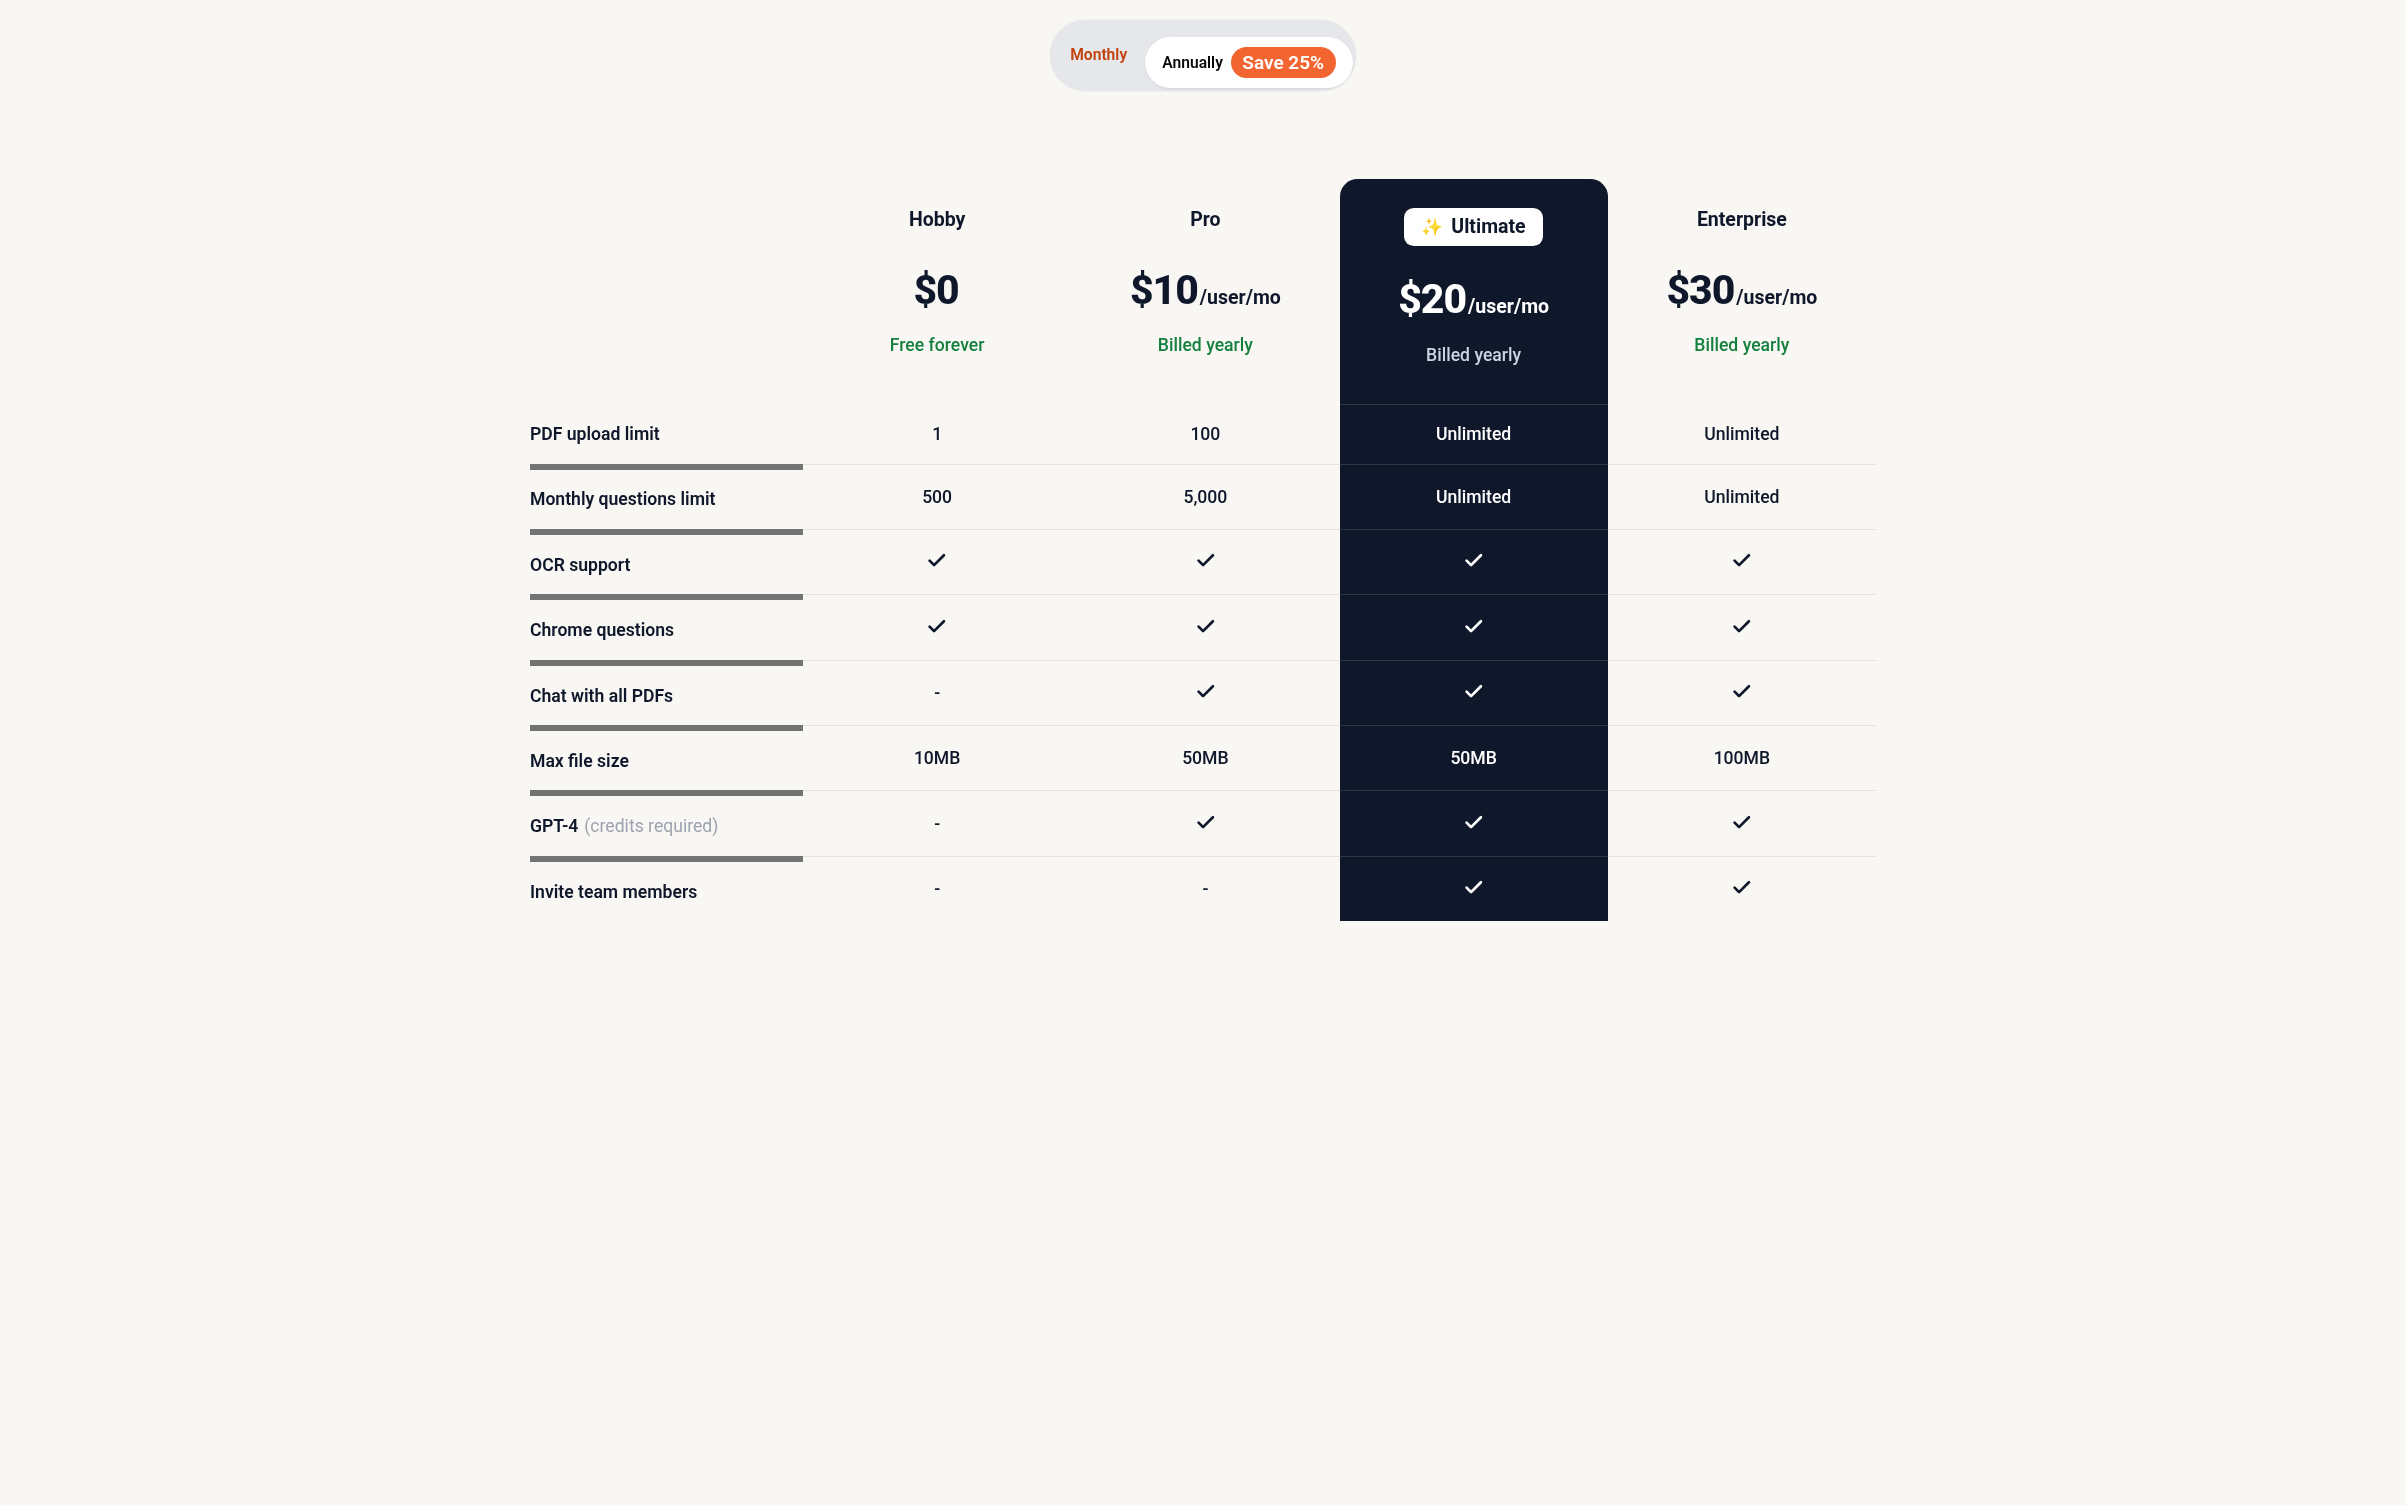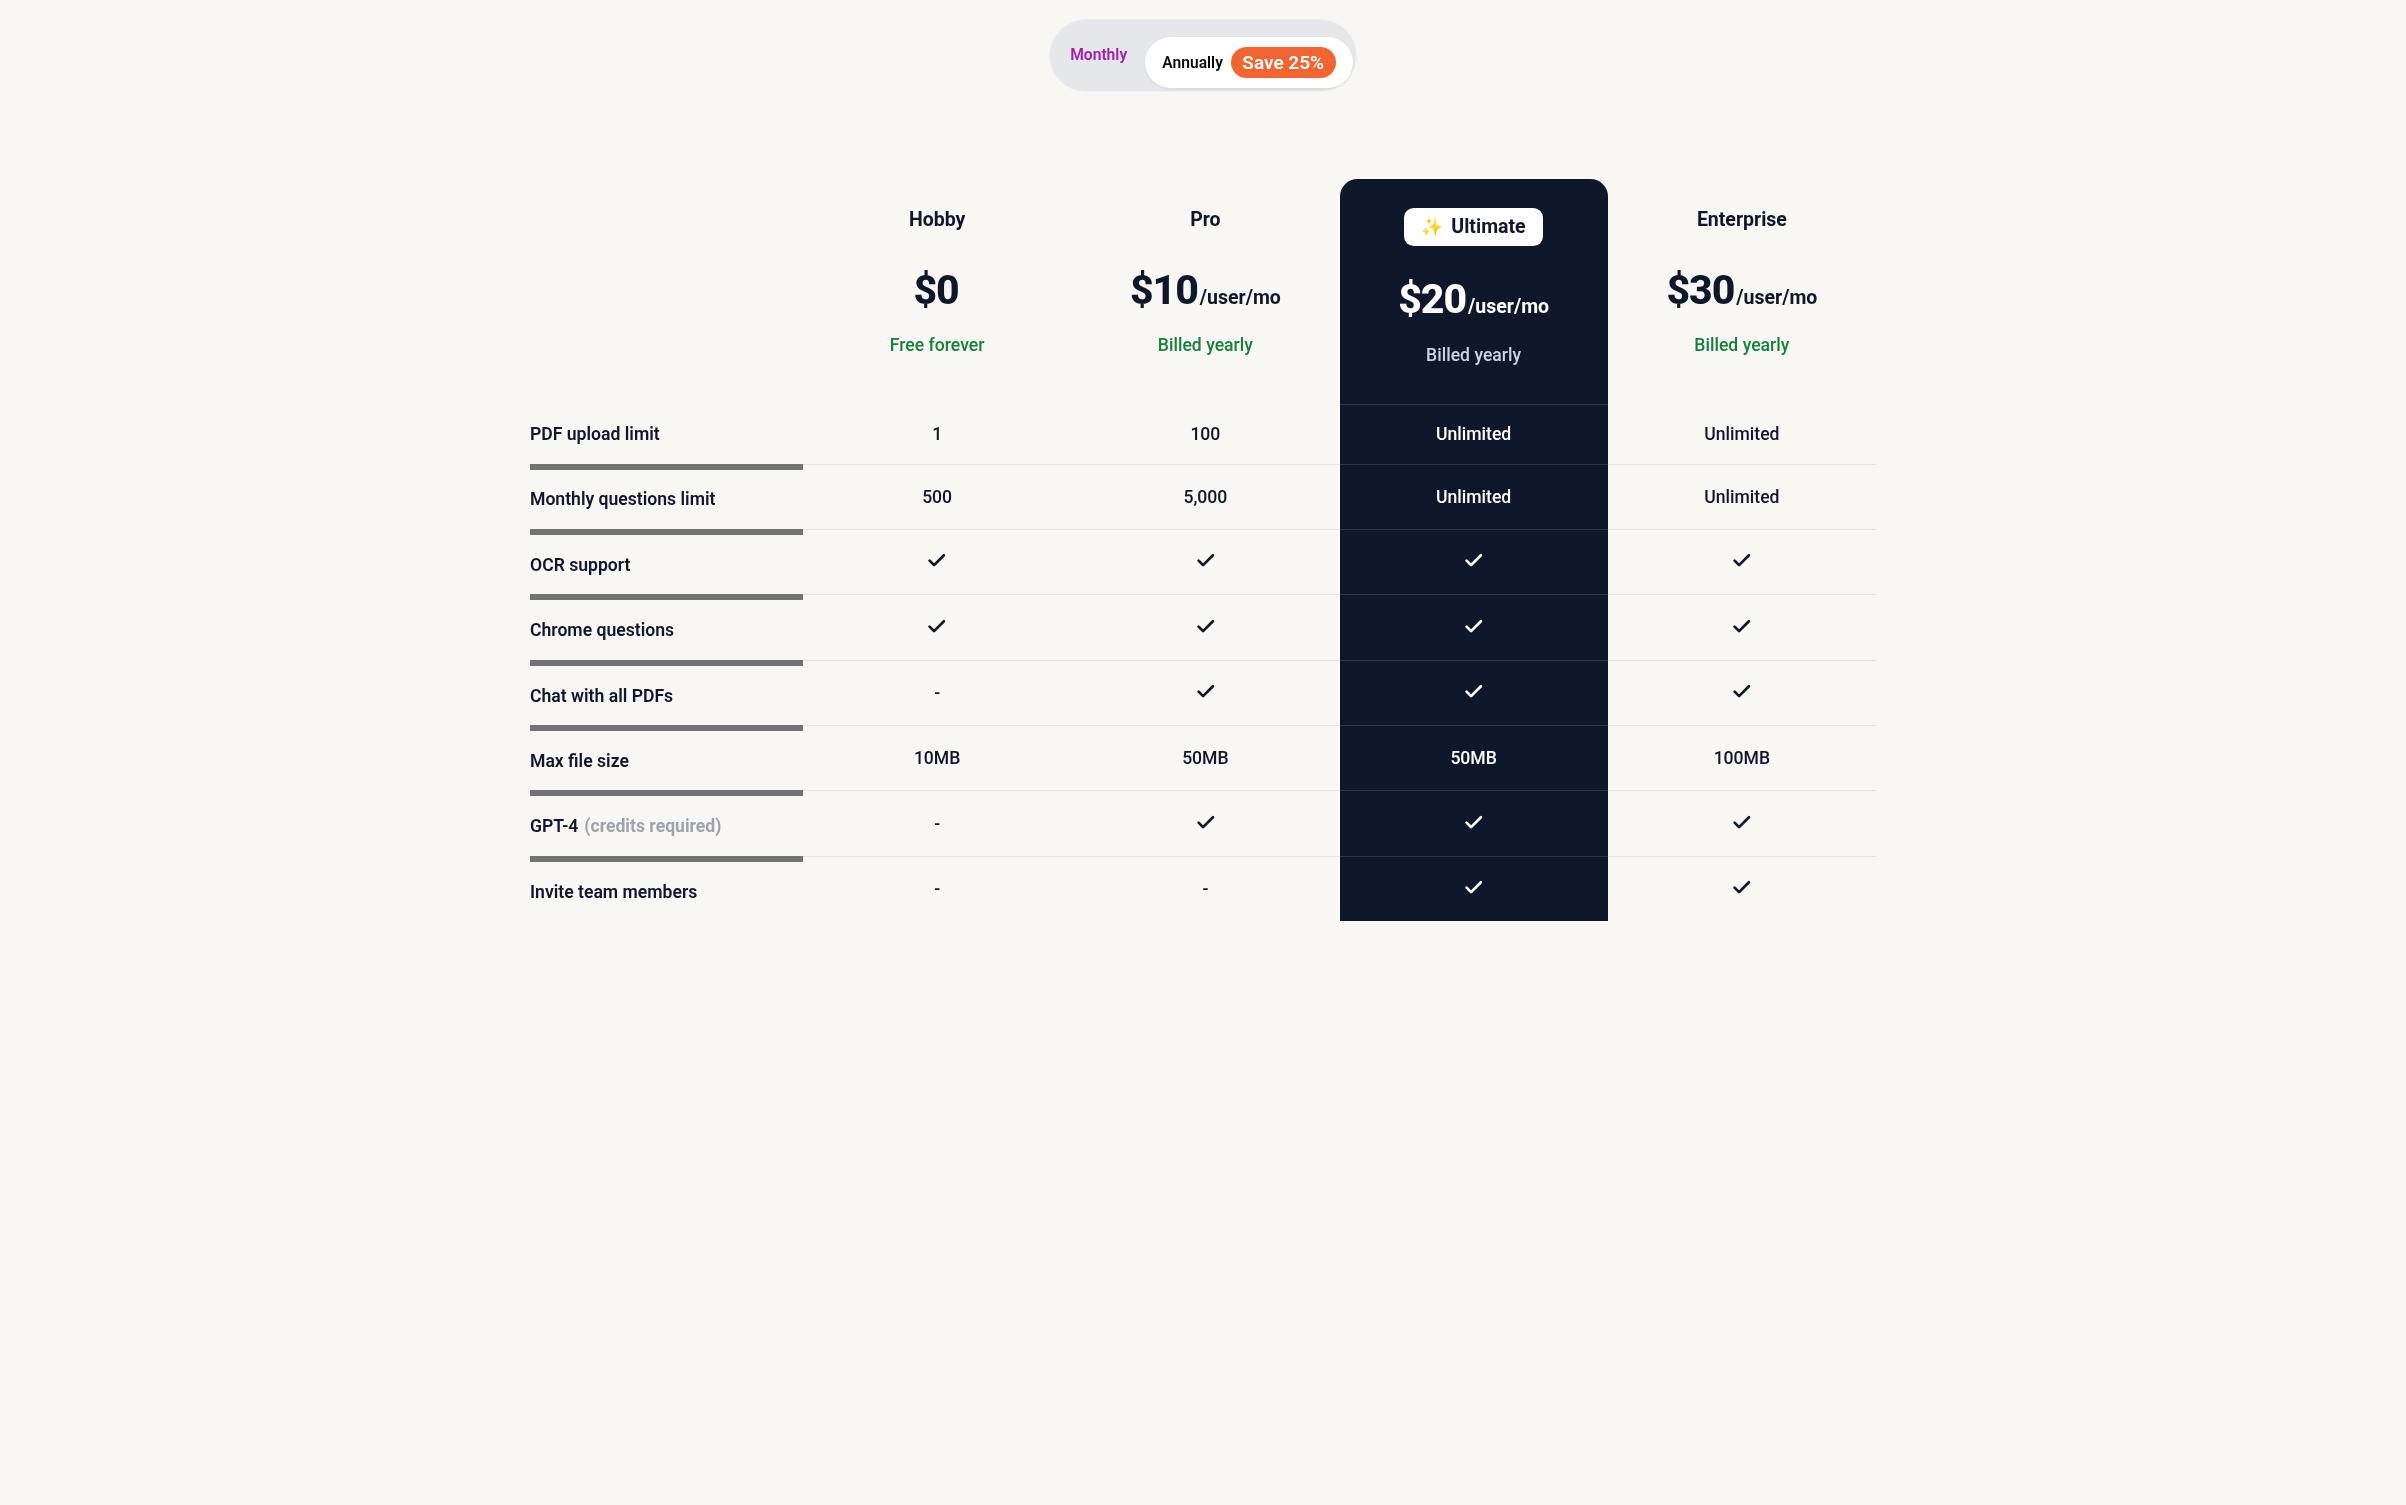--- a/index.html
+++ b/index.html
@@ -20,21 +20,21 @@
     align-items: center;
     background: #e5e7eb;
     border-radius: 974px;
     padding: 2.9px;
     box-shadow: 0 0 0 1px rgba(0,0,0,0.03);
   }
   .toggle .opt {
     padding: 9.8px 17.6px;
     font-size: 15.6px;
     font-weight: 600;
-    color: #a21caf;
+    color: #c2410c;
     border-radius: 974px;
     cursor: pointer;
     display: inline-flex;
     align-items: center;
     gap: 7.8px;
   }
   .toggle .opt.active {
     background: #fff;
     color: #0a0a0a;
     box-shadow: 0 1px 2.9px rgba(0,0,0,0.08);
@@ -83,21 +83,21 @@
   .ult-hdr { padding-top: 29px; }
 
   .row-label {
     font-size: 17.6px;
     font-weight: 600;
     padding: 19.5px 0;
     border-top: 6px solid #737373;
     display:flex; align-items:center;
   }
   .row-label.first, .cell.first { border-top: none; }
-  .sub { color: #9ca3af; font-weight: 700; margin-left: 5.9px;}
+  .sub { color: #9ca3af; font-weight: 400; margin-left: 5.9px;}
   .cell {
     text-align: center;
     padding: 19.5px 9.8px;
     font-size: 17.6px;
     font-weight: 500;
     border-top: 1px solid #e6e3dd;
     display:flex; align-items:center; justify-content:center;
   }
   .cell.dark {
     background: #0f172a;

